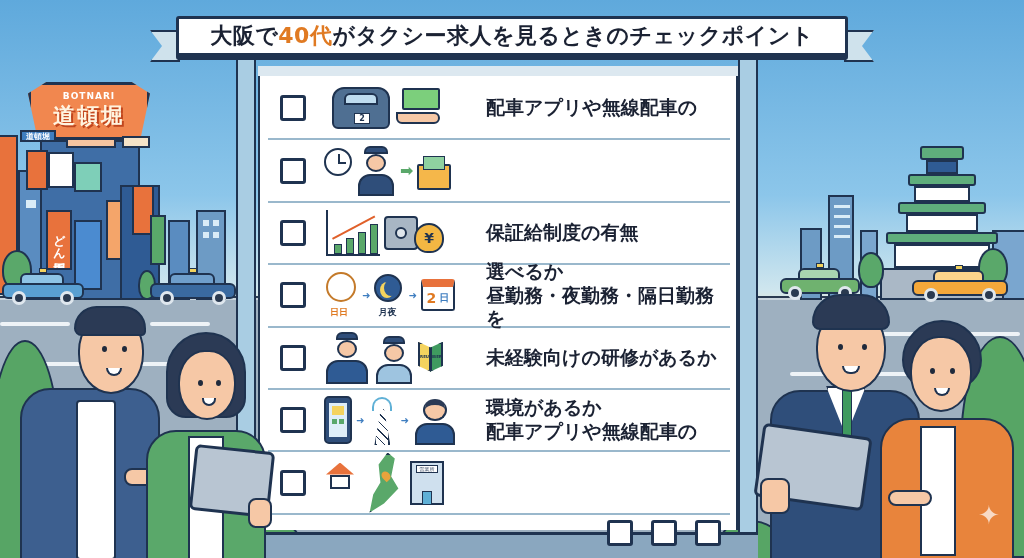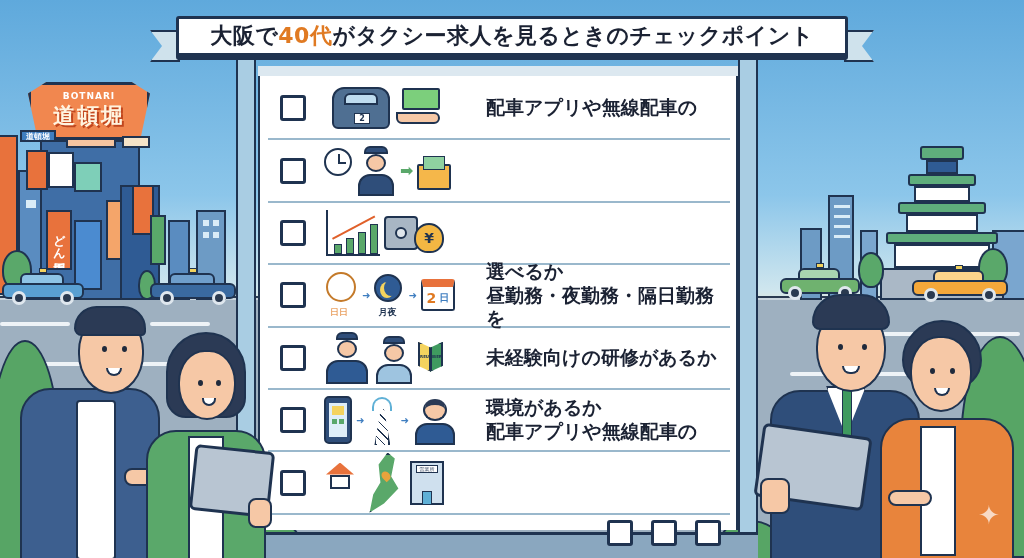--- a/index.html
+++ b/index.html
@@ -252,28 +252,29 @@
           <div style="position:absolute;left:42px;bottom:0;width:8px;height:30px;background:#5aa86a;border:1px solid #1f3350;"></div>
           <div style="position:absolute;left:4px;top:4px;width:48px;height:2px;background:#e0602a;transform:rotate(-28deg);transform-origin:left top;top:28px;"></div>
         </div>
         <div class="ic" style="width:34px;height:34px;background:#a8b6c4;border-radius:4px;">
           <div style="position:absolute;left:9px;top:9px;width:12px;height:12px;border:2px solid #1f3350;border-radius:50%;background:#dfe6ec;"></div>
         </div>
         <div class="ic" style="width:30px;height:30px;background:#f3b743;border-radius:50% 50% 45% 45%;margin-left:-8px;margin-top:10px;display:flex;align-items:center;justify-content:center;font-weight:bold;font-size:14px;color:#1f3350;">
           <span>¥</span>
         </div>
       </div>
+      <div class="label">保証給制度の有無</div>
     </div>
 
     <div class="row">
       <div class="checkbox"></div>
       <div class="icons">
         <div style="position:relative;width:34px;height:50px;">
           <div class="ic" style="position:absolute;left:2px;top:2px;width:30px;height:30px;border-radius:50%;background:#fff;border-color:#c47a2a;"></div>
-          <div style="position:absolute;left:6px;top:36px;font-size:9px;color:#e07a22;font-weight:normal;">日日</div>
+          <div style="position:absolute;left:6px;top:36px;font-size:9px;color:#e07a22;font-weight:bold;">日日</div>
         </div>
         <div style="color:#3f7ec0;font-size:10px;">➜</div>
         <div style="position:relative;width:30px;height:50px;">
           <div class="ic" style="position:absolute;left:0;top:4px;width:28px;height:28px;border-radius:50%;background:#2f5b94;">
             <div style="position:absolute;left:8px;top:4px;width:14px;height:16px;border-radius:50%;box-shadow:-4px 2px 0 0 #f4d35e;"></div>
           </div>
           <div style="position:absolute;left:4px;top:36px;font-size:9px;color:#1f3350;font-weight:bold;">月夜</div>
         </div>
         <div style="color:#3f7ec0;font-size:10px;">➜</div>
         <div class="ic" style="width:34px;height:32px;background:#fff;border-radius:3px;border-top:8px solid #e8723c;display:flex;align-items:center;justify-content:center;gap:3px;">

